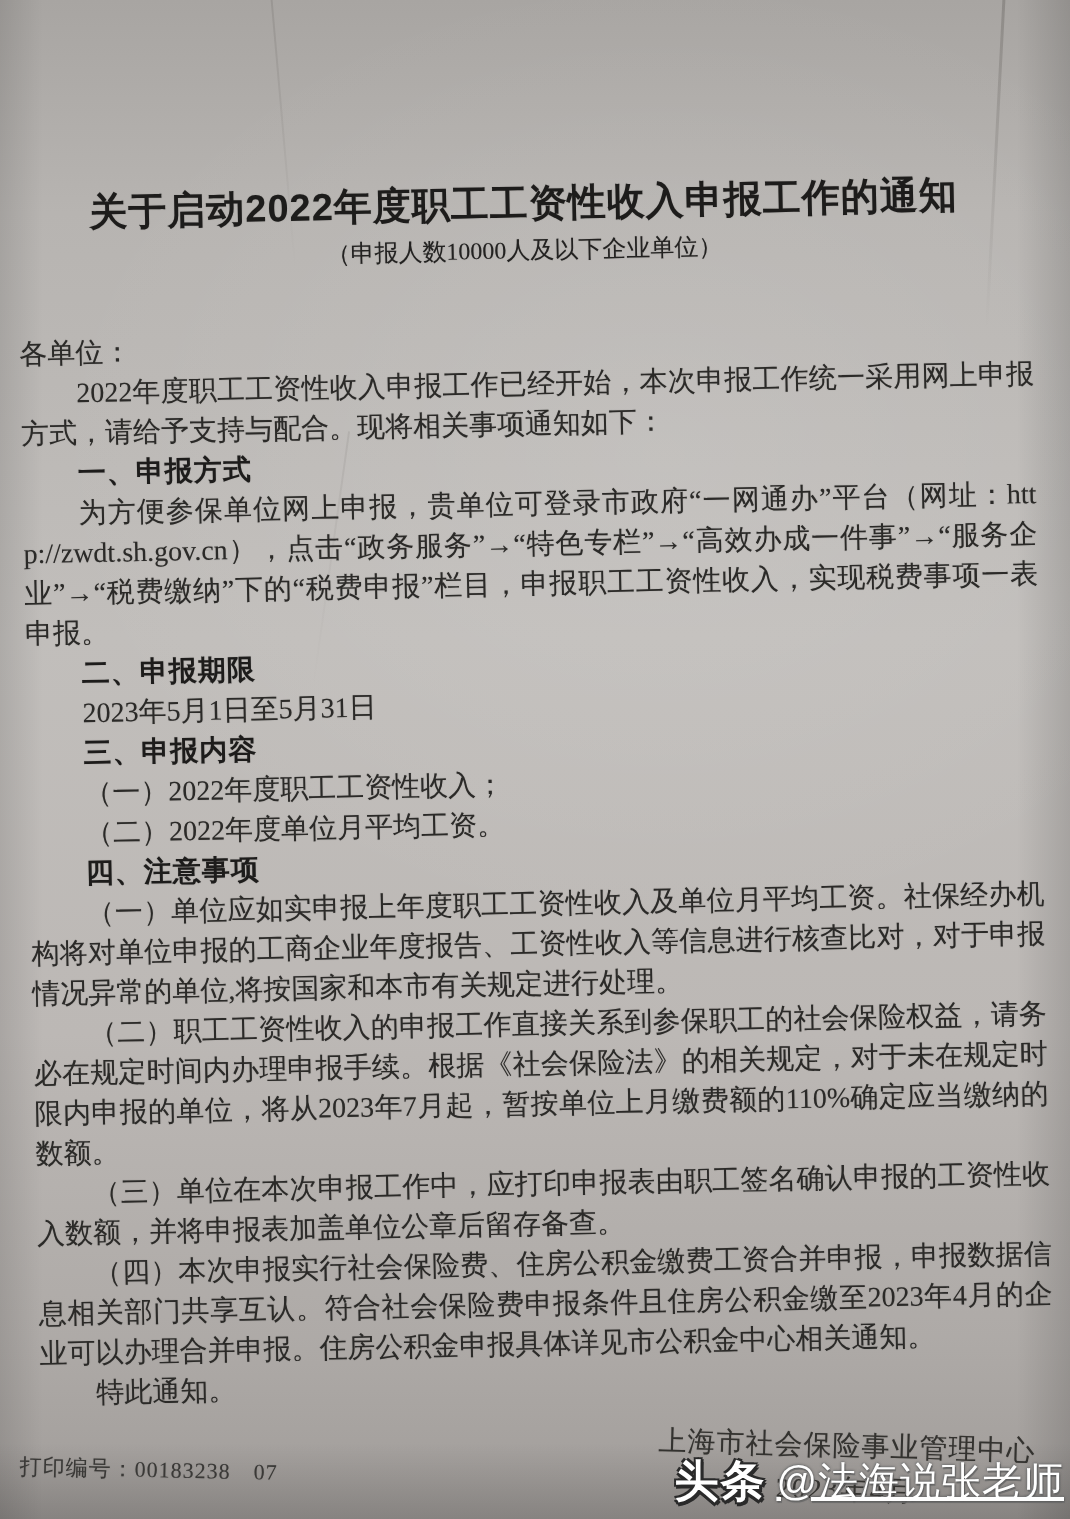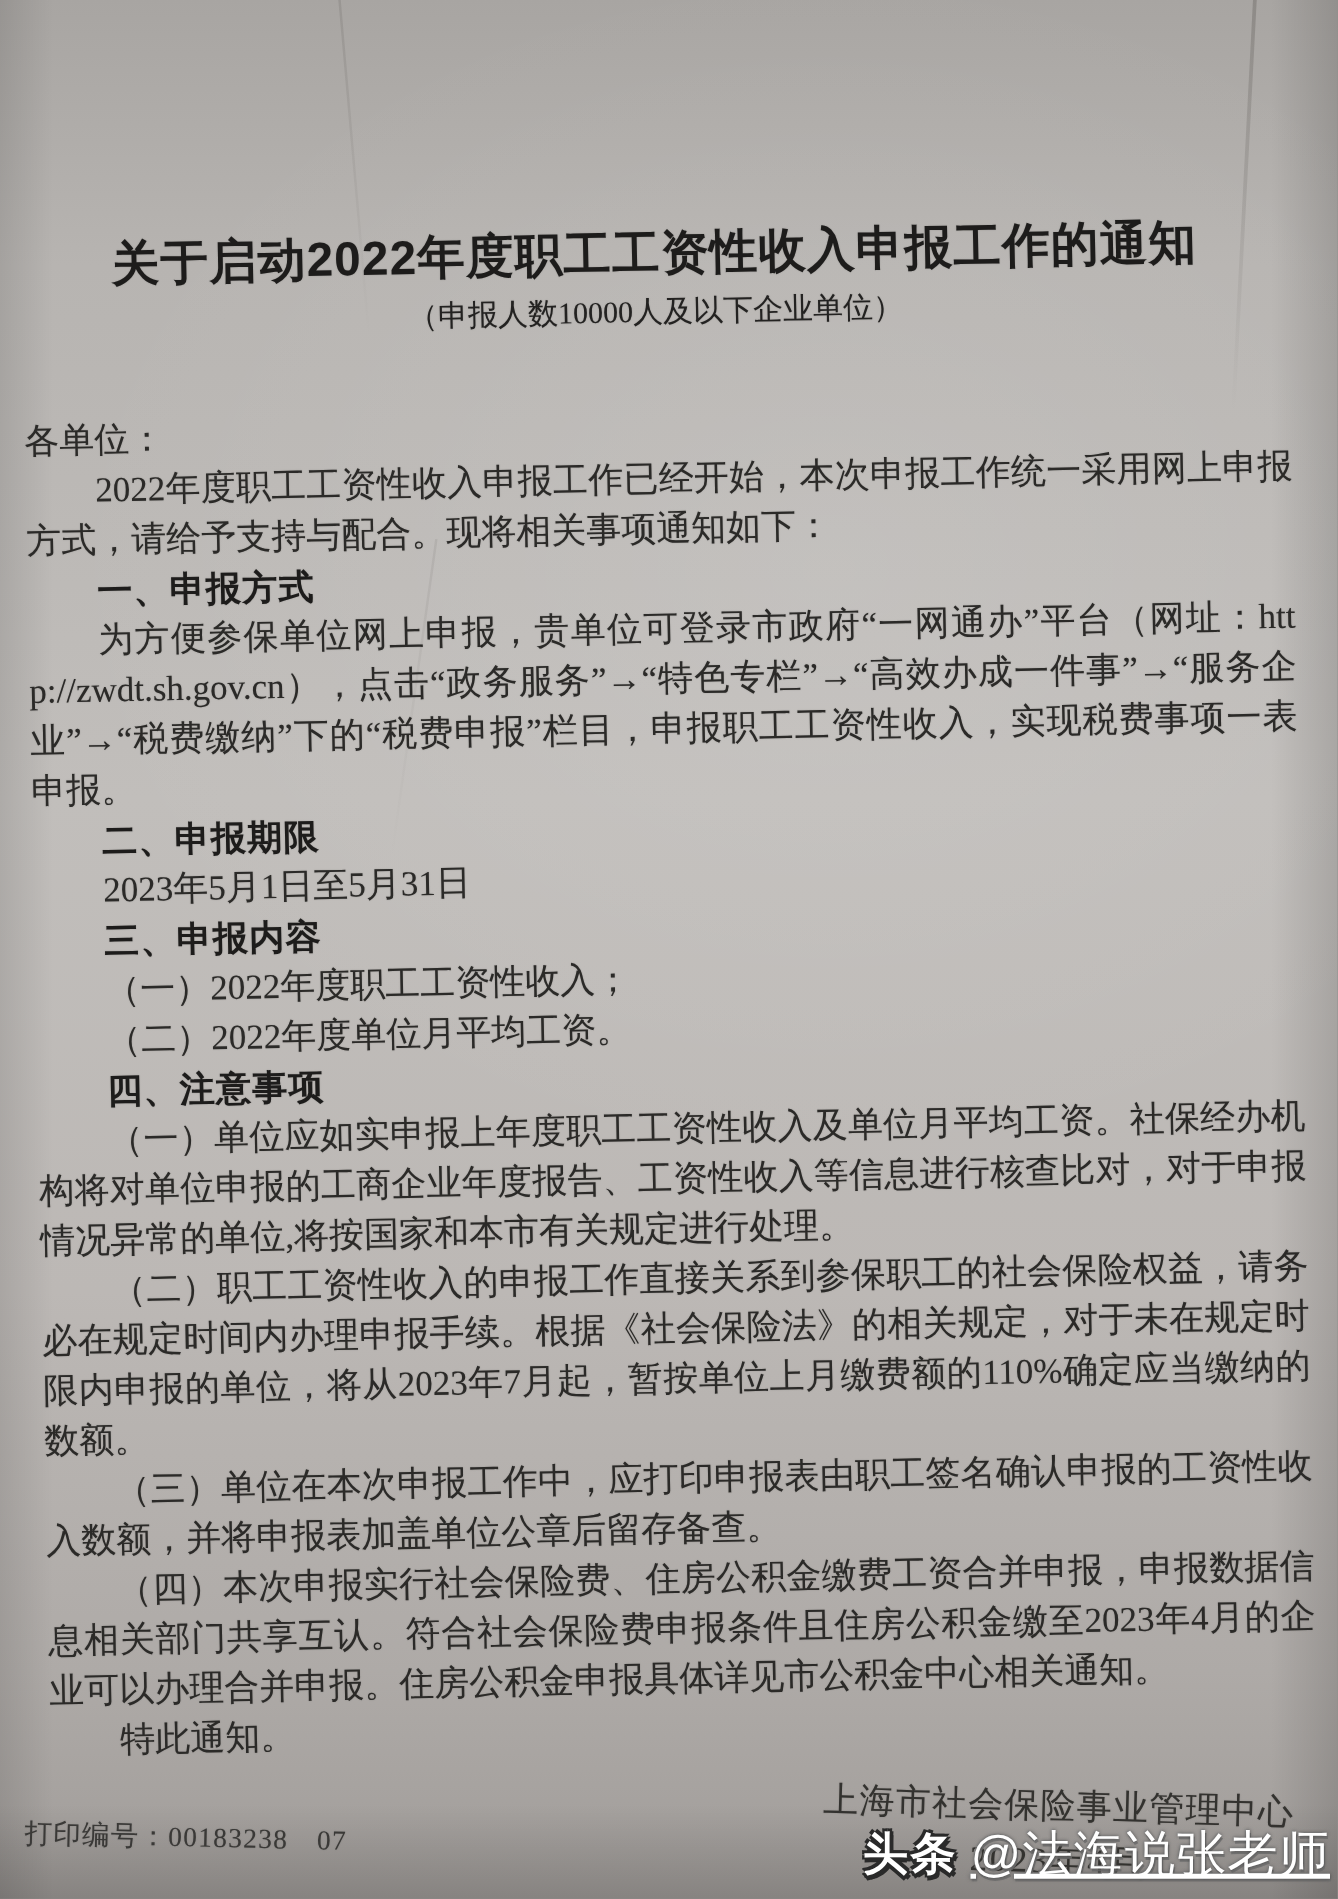--- a/index.html
+++ b/index.html
@@ -76,21 +76,21 @@
   .signoff .issuer{font-size:28px;line-height:36px;letter-spacing:1px;}
   .signoff .issue-date{font-size:28px;line-height:36px;margin-top:8px;letter-spacing:2px;}
 
   
   .watermark{
     position:absolute;right:6px;bottom:8px;
     font-family:"Liberation Sans","DejaVu Sans",sans-serif;
     white-space:nowrap;display:flex;align-items:center;
   }
   .wm-badge{
-    font-size:36px;font-weight:bold;color:#ffffff;letter-spacing:2px;
+    font-size:44px;font-weight:bold;color:#ffffff;letter-spacing:2px;
     text-shadow:3px 3px 0 #2a2a2a,-2px 2px 0 #2a2a2a,2px -2px 0 #2a2a2a,
                 -2px -2px 0 #2a2a2a,0 4px 0 #2a2a2a,3px 0 0 #2a2a2a;
     margin-right:10px;
   }
   .wm-handle{
     font-size:40px;color:#ffffff;letter-spacing:1px;
     text-shadow:0 0 3px rgba(70,70,70,0.95),1px 2px 0 rgba(110,110,110,0.85),
                 -1px -1px 0 rgba(150,150,150,0.7);
     text-decoration:underline;
   }

